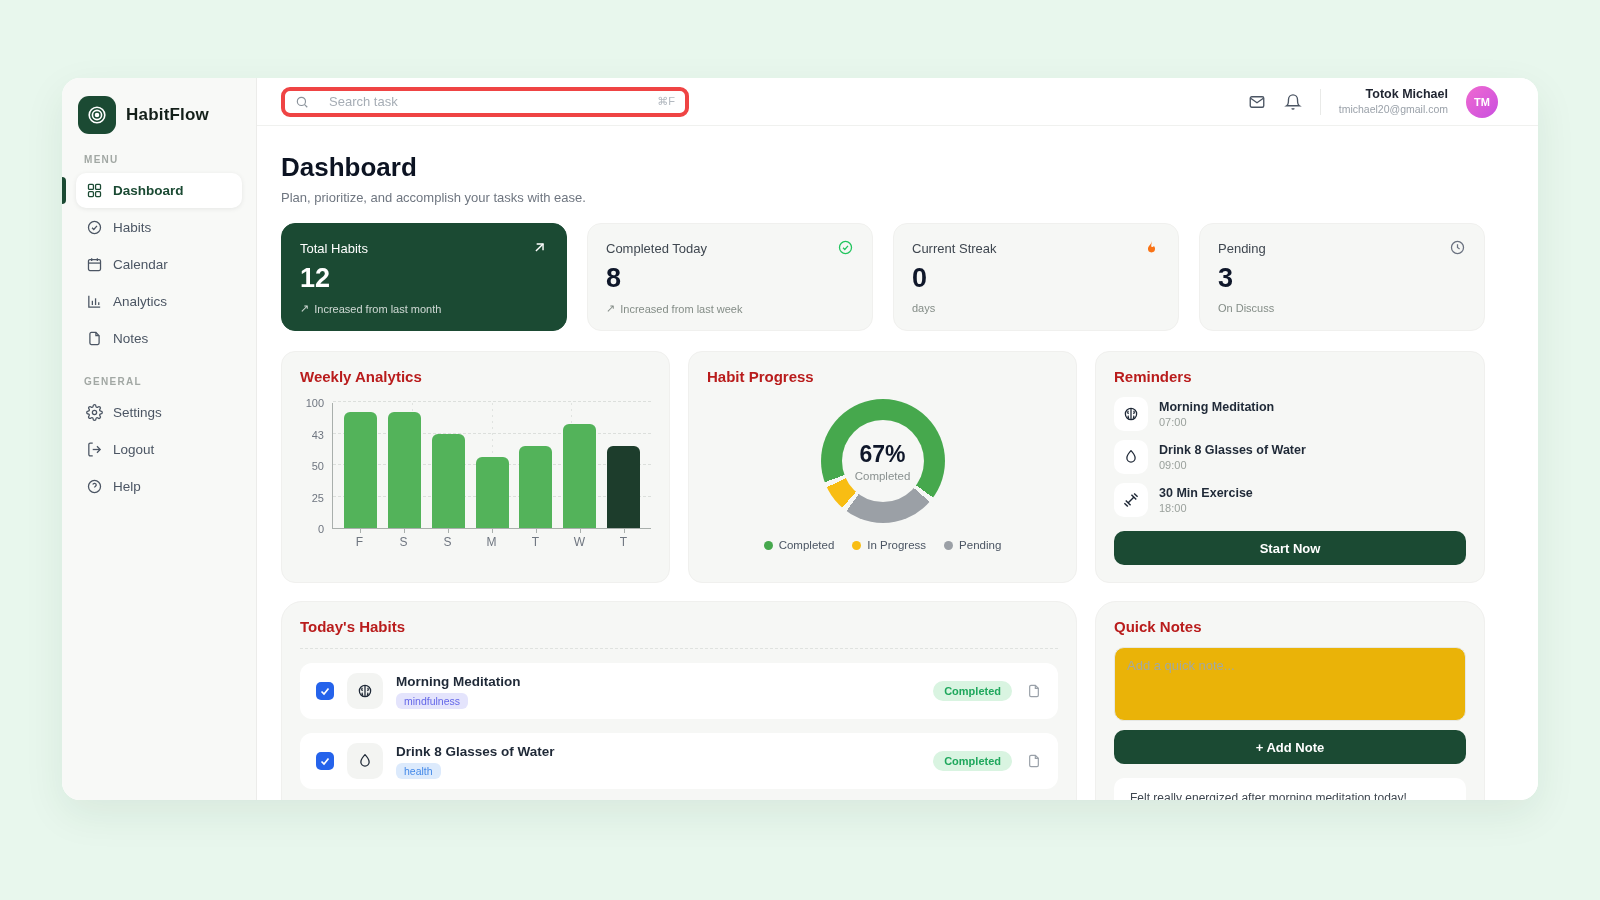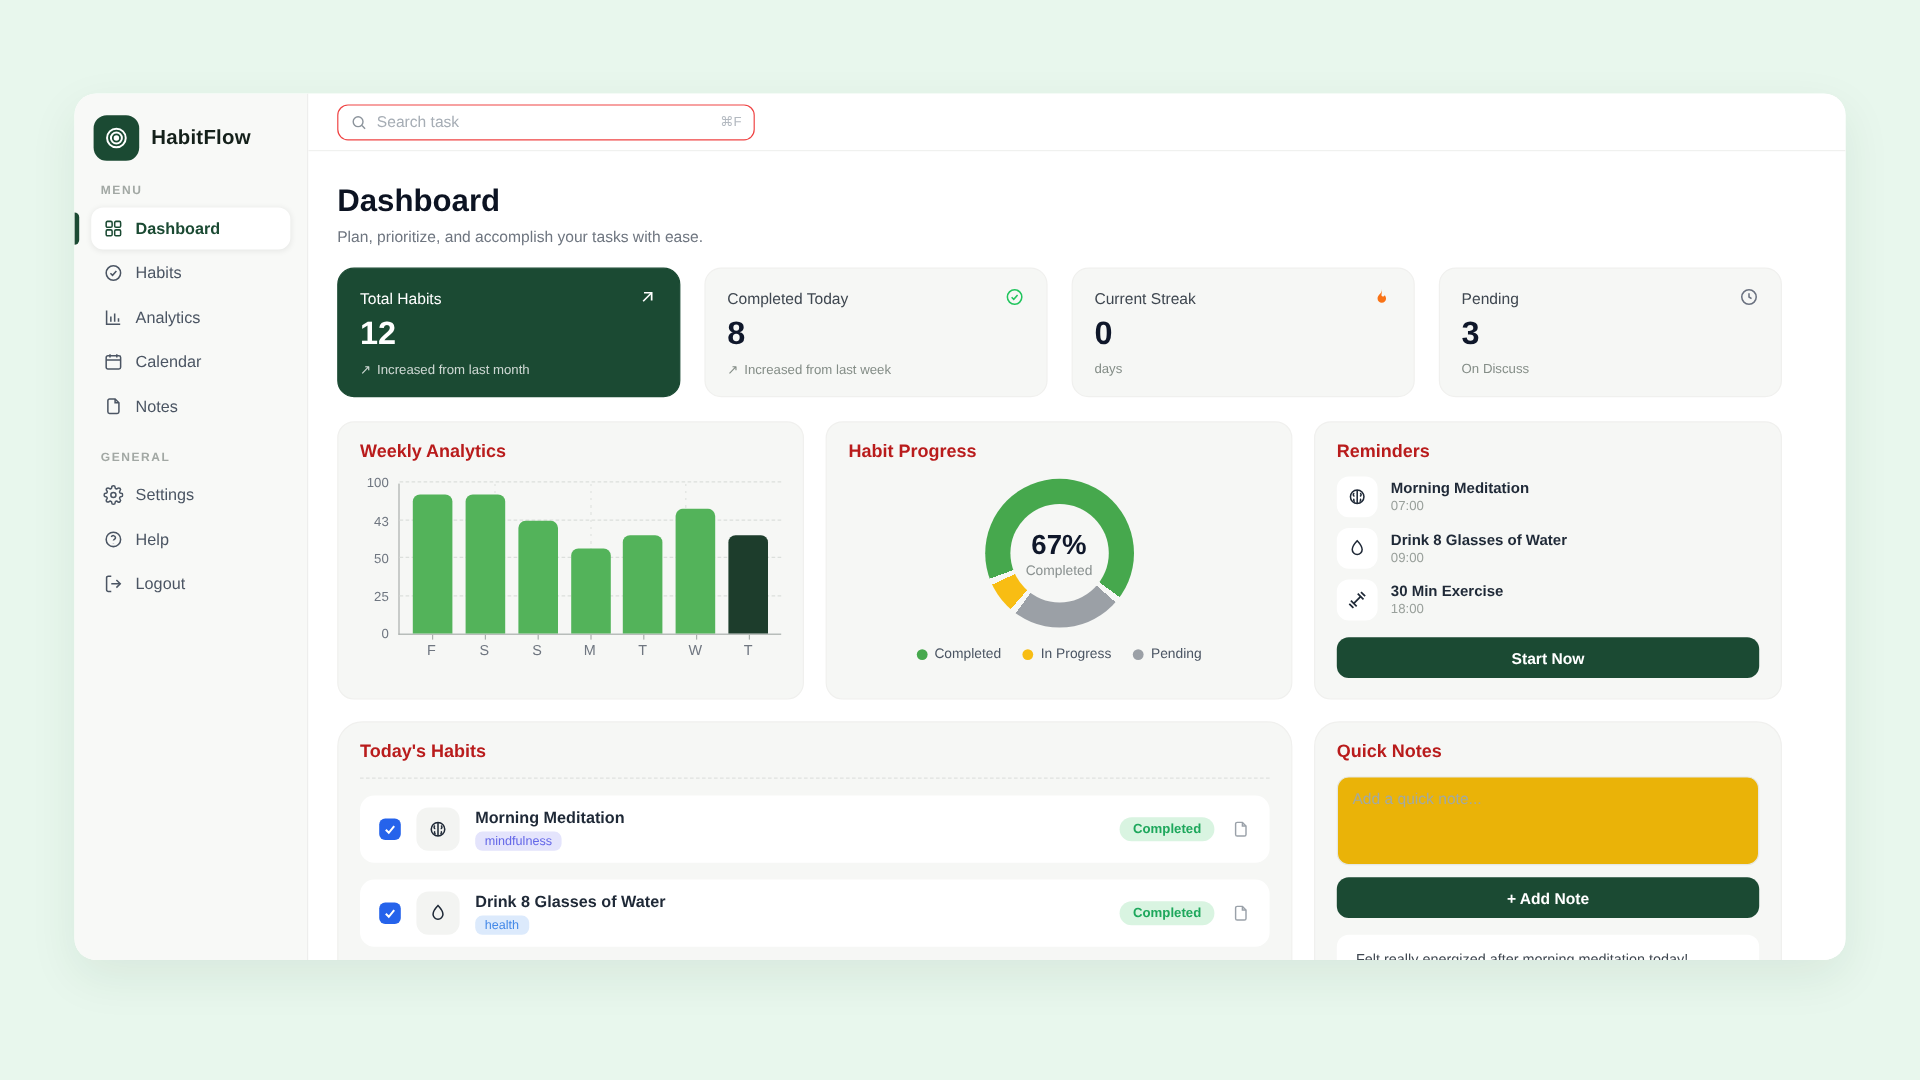--- a/index.html
+++ b/index.html
@@ -20,22 +20,22 @@
   .nav-item svg { width:17px; height:17px; stroke:#4b5563; }
   .nav-item.active { background:#fff; color:#1b4a33; font-weight:bold; box-shadow:0 1px 5px rgba(0,0,0,.08); }
   .nav-item.active svg { stroke:#1b4a33; }
   .nav-item.active::before { content:""; position:absolute; left:-14px; top:4px; bottom:4px; width:4px;
                              background:#1b4a33; border-radius:0 4px 4px 0; }
 
   
   .main { flex:1; display:flex; flex-direction:column; background:#fff; min-width:0; }
   .topbar { height:48px; flex:0 0 48px; border-bottom:1px solid #f0f1ef; display:flex; align-items:center;
             padding:0 40px 0 24px; }
-  .search { width:348px; height:30px; border:1px solid #ef4444; border-radius:9px; display:flex; align-items:center;
-            gap:8px; padding:0 10px; background:#fff; }
+  .search { width:408px; height:30px; border:4px solid #ef4444; border-radius:9px; display:flex; align-items:center;
+            gap:20px; padding:0 10px; background:#fff; }
   .search svg { width:14px; height:14px; stroke:#8b939b; flex:0 0 auto; }
   .search input { border:none; outline:none; flex:1; font-size:13px; color:#374151; font-family:"Liberation Sans",sans-serif; background:transparent; }
   .search input::placeholder { color:#a6adb5; }
   .shortcut { font-size:11px; color:#b3b9c0; }
   .topbar-right { margin-left:auto; display:flex; align-items:center; gap:18px; }
   .icon-btn { background:none; border:none; cursor:pointer; display:flex; }
   .icon-btn svg { width:18px; height:18px; stroke:#4b5563; }
   .tb-divider { width:1px; height:26px; background:#e9eae8; }
   .user-info { text-align:right; line-height:1.25; }
   .user-name { font-size:12.5px; font-weight:bold; color:#1f2430; }
@@ -166,81 +166,101 @@
     </div>
     <div class="nav-item">
       <svg viewBox="0 0 24 24" fill="none" stroke-width="1.8">
           <circle cx="12" cy="12" r="8.5"></circle>
           <polyline points="8.5,12.3 11,14.8 15.5,9.7"></polyline>
         </svg>
       <span>Habits</span>
     </div>
     <div class="nav-item">
       <svg viewBox="0 0 24 24" fill="none" stroke-width="1.8">
+          <rect x="3.5" y="5" width="17" height="15.5" rx="2"></rect>
+          <line x1="8" y1="3" x2="8" y2="7"></line>
+          <line x1="16" y1="3" x2="16" y2="7"></line>
+          <line x1="3.5" y1="10" x2="20.5" y2="10"></line>
+        </svg>
+      <span>Calendar</span>
+    </div>
+    <div class="nav-item">
+      <svg viewBox="0 0 24 24" fill="none" stroke-width="1.8">
           <path d="M4 4v16h16"></path>
           <line x1="9" y1="17" x2="9" y2="11"></line>
           <line x1="13.5" y1="17" x2="13.5" y2="7.5"></line>
           <line x1="18" y1="17" x2="18" y2="13"></line>
         </svg>
       <span>Analytics</span>
     </div>
     <div class="nav-item">
       <svg viewBox="0 0 24 24" fill="none" stroke-width="1.8">
-          <rect x="3.5" y="5" width="17" height="15.5" rx="2"></rect>
-          <line x1="8" y1="3" x2="8" y2="7"></line>
-          <line x1="16" y1="3" x2="16" y2="7"></line>
-          <line x1="3.5" y1="10" x2="20.5" y2="10"></line>
-        </svg>
-      <span>Calendar</span>
-    </div>
-    <div class="nav-item">
-      <svg viewBox="0 0 24 24" fill="none" stroke-width="1.8">
           <path d="M14 3.5H7.5a2 2 0 0 0-2 2v13a2 2 0 0 0 2 2h9a2 2 0 0 0 2-2V8z"></path>
           <polyline points="14,3.5 14,8 18.5,8"></polyline>
         </svg>
       <span>Notes</span>
     </div>
 
     <div class="section-label">GENERAL</div>
 
     <div class="nav-item">
       <svg viewBox="0 0 24 24" fill="none" stroke-width="1.8">
           <circle cx="12" cy="12" r="3"></circle>
           <path d="M19.4 15a1.7 1.7 0 0 0 .34 1.87l.06.06a2 2 0 1 1-2.83 2.83l-.06-.06a1.7 1.7 0 0 0-1.87-.34 1.7 1.7 0 0 0-1 1.55V21a2 2 0 1 1-4 0v-.09a1.7 1.7 0 0 0-1.11-1.55 1.7 1.7 0 0 0-1.87.34l-.06.06a2 2 0 1 1-2.83-2.83l.06-.06a1.7 1.7 0 0 0 .34-1.87 1.7 1.7 0 0 0-1.55-1H3a2 2 0 1 1 0-4h.09A1.7 1.7 0 0 0 4.64 9a1.7 1.7 0 0 0-.34-1.87l-.06-.06a2 2 0 1 1 2.83-2.83l.06.06a1.7 1.7 0 0 0 1.87.34h0A1.7 1.7 0 0 0 10 3.09V3a2 2 0 1 1 4 0v.09a1.7 1.7 0 0 0 1 1.55h0a1.7 1.7 0 0 0 1.87-.34l.06-.06a2 2 0 1 1 2.83 2.83l-.06.06a1.7 1.7 0 0 0-.34 1.87v0a1.7 1.7 0 0 0 1.55 1H21a2 2 0 1 1 0 4h-.09a1.7 1.7 0 0 0-1.51 1z"></path>
         </svg>
       <span>Settings</span>
+    </div>
+    <div class="nav-item">
+      <svg viewBox="0 0 24 24" fill="none" stroke-width="1.8">
+          <path d="M9.5 21H6a2 2 0 0 1-2-2V5a2 2 0 0 1 2-2h3.5"></path>
+          <polyline points="15.5,16.5 20,12 15.5,7.5"></polyline>
+          <line x1="20" y1="12" x2="9.5" y2="12"></line>
+        </svg>
+      <span>Logout</span>
     </div>
     <div class="nav-item">
       <svg viewBox="0 0 24 24" fill="none" stroke-width="1.8">
           <circle cx="12" cy="12" r="8.5"></circle>
           <path d="M9.6 9.2a2.5 2.5 0 0 1 4.85.8c0 1.7-2.45 2-2.45 3.3"></path>
           <line x1="12" y1="16.6" x2="12" y2="16.7"></line>
         </svg>
       <span>Help</span>
-    </div>
-    <div class="nav-item">
-      <svg viewBox="0 0 24 24" fill="none" stroke-width="1.8">
-          <path d="M9.5 21H6a2 2 0 0 1-2-2V5a2 2 0 0 1 2-2h3.5"></path>
-          <polyline points="15.5,16.5 20,12 15.5,7.5"></polyline>
-          <line x1="20" y1="12" x2="9.5" y2="12"></line>
-        </svg>
-      <span>Logout</span>
     </div>
   </aside>
 
   <div class="main">
 
     <div class="topbar">
       <div class="search">
         <svg viewBox="0 0 24 24" fill="none" stroke-width="2">
             <circle cx="11" cy="11" r="7"></circle>
             <line x1="16.5" y1="16.5" x2="21" y2="21"></line>
           </svg>
         <input type="text" placeholder="Search task" style="">
         <span class="shortcut">⌘F</span>
+      </div>
+      <div class="topbar-right">
+        <button class="icon-btn">
+          <svg viewBox="0 0 24 24" fill="none" stroke-width="1.8">
+              <rect x="3" y="5" width="18" height="14" rx="2"></rect>
+              <polyline points="3.5,7 12,13 20.5,7"></polyline>
+            </svg>
+        </button>
+        <button class="icon-btn">
+          <svg viewBox="0 0 24 24" fill="none" stroke-width="1.8">
+              <path d="M18 8.5a6 6 0 0 0-12 0c0 7-2.5 8.5-2.5 8.5h17S18 15.5 18 8.5"></path>
+              <path d="M10.3 20.5a2 2 0 0 0 3.4 0"></path>
+            </svg>
+        </button>
+        <div class="tb-divider"></div>
+        <div class="user-info">
+          <div class="user-name">Totok Michael</div>
+          <div class="user-email">tmichael20@gmail.com</div>
+        </div>
+        <div class="avatar">TM</div>
       </div>
     </div>
 
     <div class="content">
       <div class="page-title">Dashboard</div>
       <div class="page-subtitle">Plan, prioritize, and accomplish your tasks with ease.</div>
 
       <div class="stats-grid">
         <div class="stat-card dark">
           <div class="stat-head">

